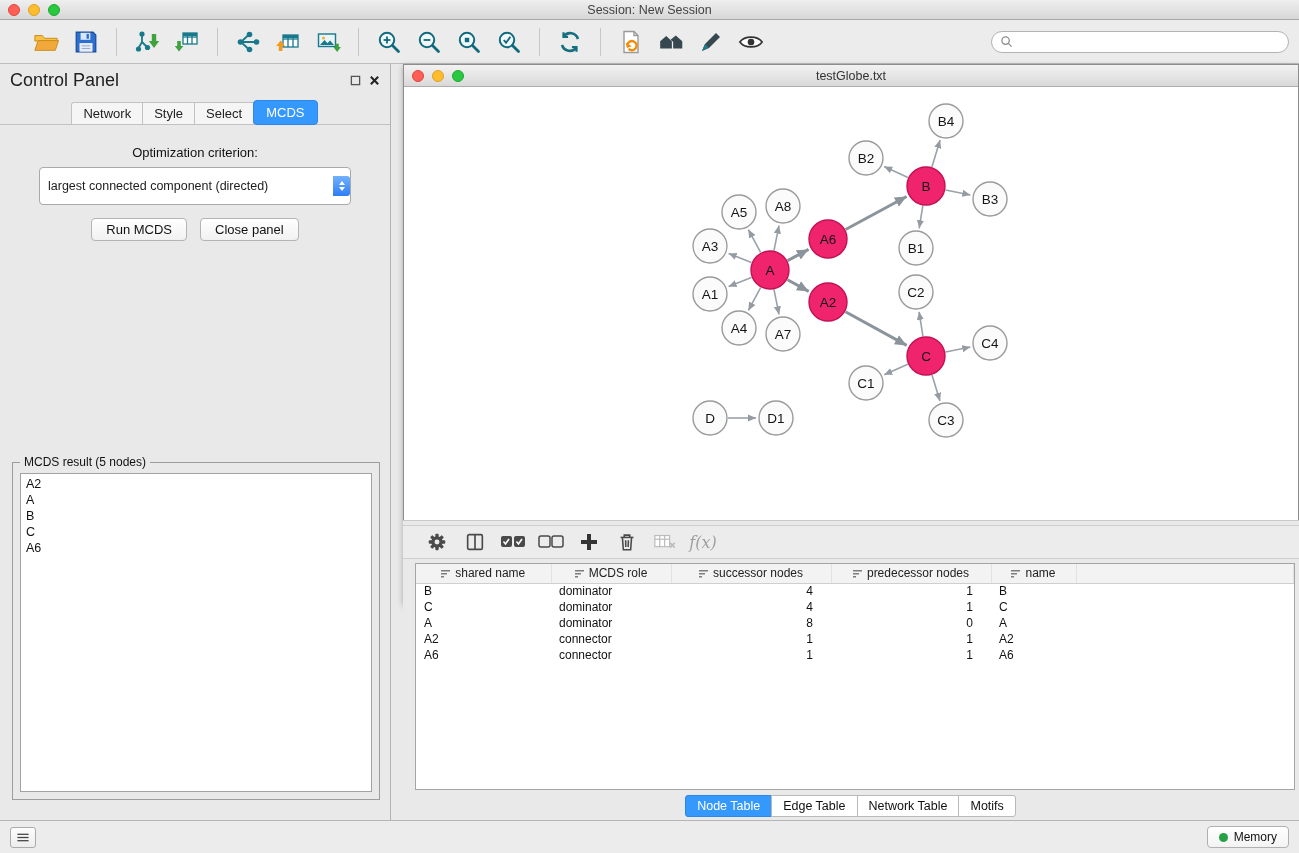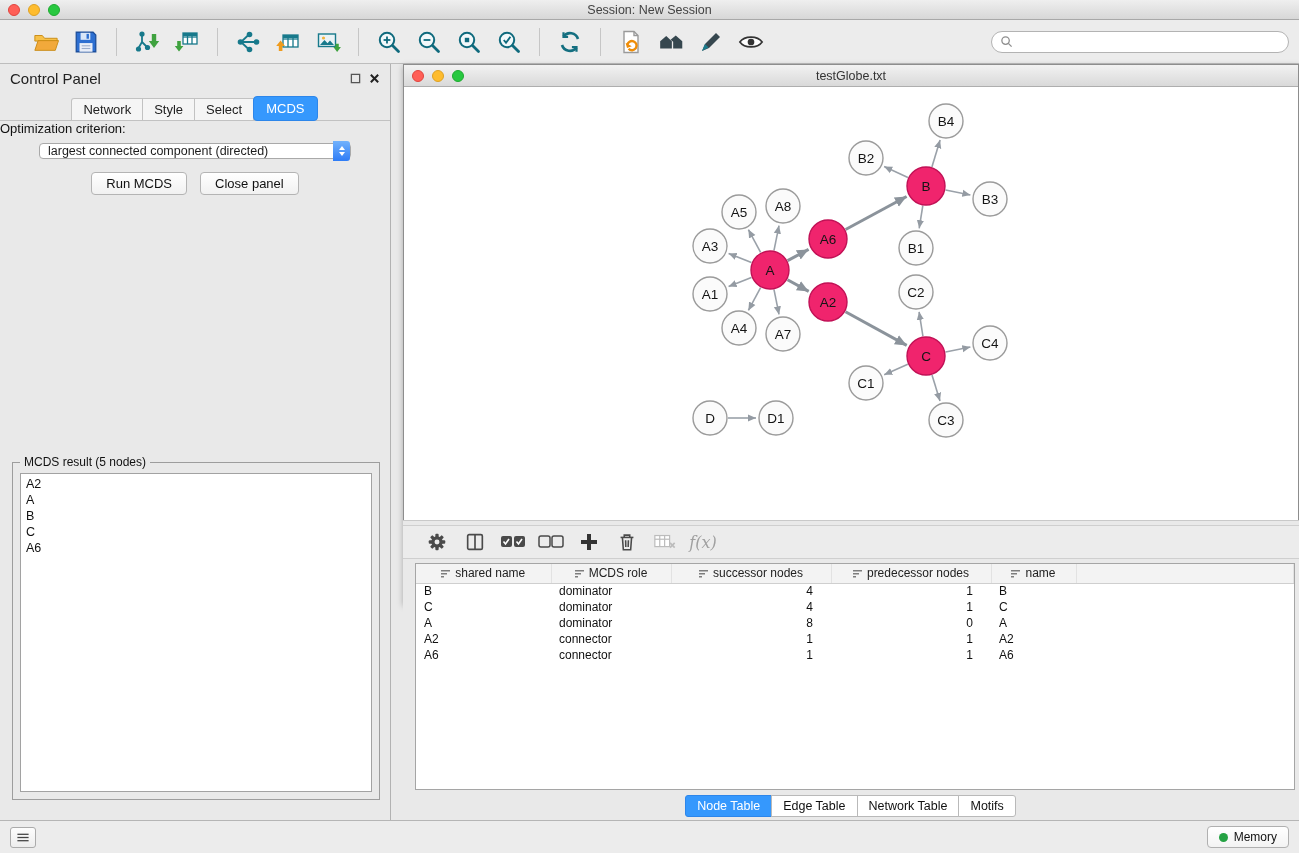--- a/index.html
+++ b/index.html
@@ -30,29 +30,29 @@
   .search{margin-left:auto;width:298px;height:22px;background:#fff;border:1px solid #b3b3b3;border-radius:12px;display:flex;align-items:center;padding:0 8px;}
   .search svg{width:13px;height:13px;flex:0 0 13px;}
   .search input{border:none;outline:none;background:transparent;flex:1;font-size:12px;margin-left:5px;font-family:inherit;}
 
   
   .main{flex:1;display:flex;min-height:0;}
 
   
   .control-panel{width:391px;flex:0 0 391px;background:#e9e9e9;border-right:1px solid #b2b2b2;position:relative;}
   .phead{display:flex;align-items:center;padding:6px 10px 2px 10px;}
-  .ptitle{font-size:15px;color:#222;flex:1;}
+  .ptitle{font-size:18px;color:#222;flex:1;}
   .picons{display:flex;gap:8px;align-items:center;}
   .picons svg{width:11px;height:11px;display:block;cursor:pointer;}
   .ctabs{display:flex;justify-content:center;align-items:flex-end;margin-top:6px;border-bottom:1px solid #c2c2c2;padding-bottom:0;}
   .ctab{font-size:13px;padding:3px 11px;background:#f5f5f5;border:1px solid #c2c2c2;border-bottom:none;margin-left:-1px;color:#222;cursor:pointer;}
   .ctab:first-child{border-top-left-radius:3px;}
   .ctab.active{background:var(--accent-blue);color:#fff;border:1px solid #2d86ea;border-radius:4px;padding:4px 12px;position:relative;top:1px;}
-  .opt-label{font-size:13px;color:#111;}
-  .dd{width:312px;height:16px;margin:7px auto 0;background:#fff;border:1px solid #a9a9a9;border-radius:4px;display:flex;align-items:center;cursor:pointer;}
+  .opt-label{text-align:center;font-size:13px;margin-top:20px;color:#111;}
+  .dd{width:312px;height:38px;margin:7px auto 0;background:#fff;border:1px solid #a9a9a9;border-radius:4px;display:flex;align-items:center;cursor:pointer;}
   .dd-text{flex:1;font-size:12.5px;padding-left:8px;white-space:nowrap;overflow:hidden;}
   .dd-step{width:17px;height:20px;margin-right:0px;border-radius:0 3px 3px 0;background:linear-gradient(#72b2fc,#2e7cf6);display:flex;flex-direction:column;align-items:center;justify-content:center;gap:2px;flex:0 0 17px;}
   .tri-up{width:0;height:0;border-left:3.5px solid transparent;border-right:3.5px solid transparent;border-bottom:4px solid #fff;}
   .tri-dn{width:0;height:0;border-left:3.5px solid transparent;border-right:3.5px solid transparent;border-top:4px solid #fff;}
   .btn-row{display:flex;justify-content:center;gap:13px;margin-top:13px;}
   .mbtn{font-family:inherit;font-size:13px;color:#111;background:linear-gradient(#ffffff,#f1f1f1);border:1px solid #b4b4b4;border-radius:4px;padding:3px 14px;cursor:pointer;}
   .result-box{position:absolute;left:12px;right:10px;top:391px;bottom:20px;border:1px solid #9d9d9d;padding:4px 7px 7px 7px;display:flex;flex-direction:column;background:#e9e9e9;}
   .result-box legend{font-size:12px;padding:0 4px;color:#111;}
   .result-list{flex:1;background:#fff;border:1px solid #a2a2a2;overflow:auto;padding:2px 0;}
   .ritem{font-size:12.5px;line-height:16px;padding:0 5px;color:#111;}

